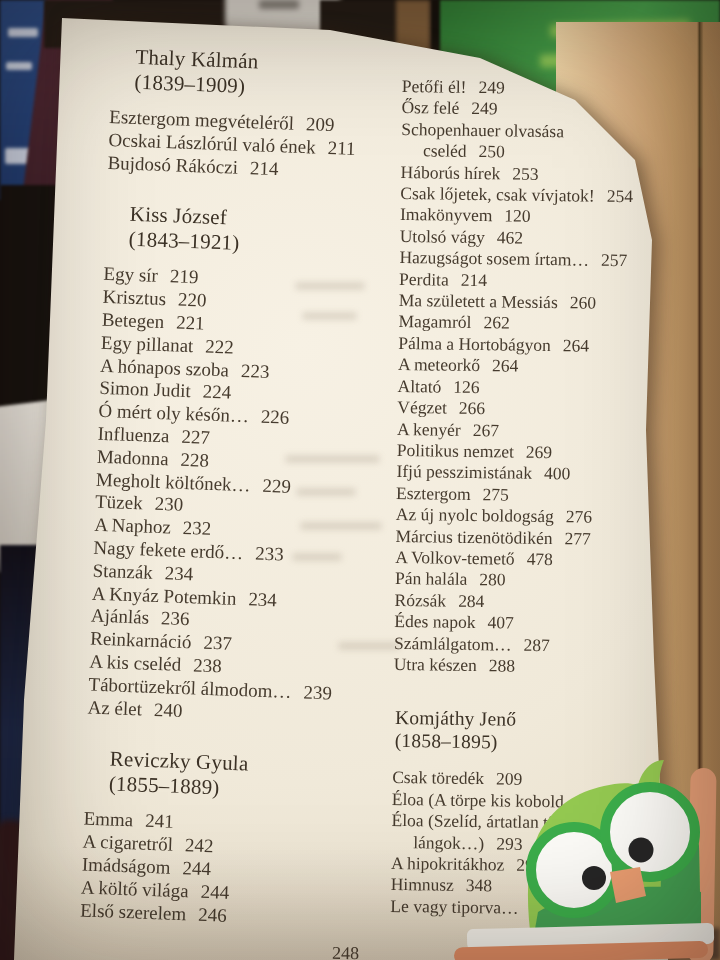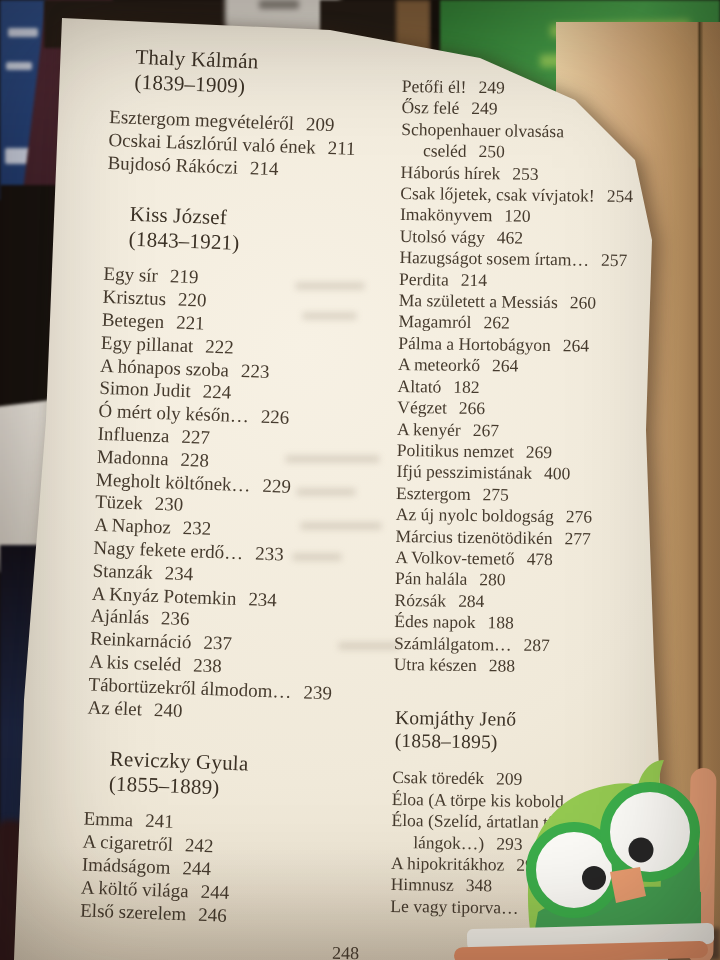--- a/index.html
+++ b/index.html
@@ -239,21 +239,21 @@
           <div class="toc-entry">
             <div><span>Magamról</span><span class="pg">262</span></div>
           </div>
           <div class="toc-entry">
             <div><span>Pálma a Hortobágyon</span><span class="pg">264</span></div>
           </div>
           <div class="toc-entry">
             <div><span>A meteorkő</span><span class="pg">264</span></div>
           </div>
           <div class="toc-entry">
-            <div><span>Altató</span><span class="pg">182</span></div>
+            <div><span>Altató</span><span class="pg">126</span></div>
           </div>
           <div class="toc-entry">
             <div><span>Végzet</span><span class="pg">266</span></div>
           </div>
           <div class="toc-entry">
             <div><span>A kenyér</span><span class="pg">267</span></div>
           </div>
           <div class="toc-entry">
             <div><span>Politikus nemzet</span><span class="pg">269</span></div>
           </div>
@@ -272,21 +272,21 @@
           <div class="toc-entry">
             <div><span>A Volkov-temető</span><span class="pg">478</span></div>
           </div>
           <div class="toc-entry">
             <div><span>Pán halála</span><span class="pg">280</span></div>
           </div>
           <div class="toc-entry">
             <div><span>Rózsák</span><span class="pg">284</span></div>
           </div>
           <div class="toc-entry">
-            <div><span>Édes napok</span><span class="pg">188</span></div>
+            <div><span>Édes napok</span><span class="pg">407</span></div>
           </div>
           <div class="toc-entry">
             <div><span>Számlálgatom…</span><span class="pg">287</span></div>
           </div>
           <div class="toc-entry">
             <div><span>Utra készen</span><span class="pg">288</span></div>
           </div>
         </div>
         <div class="toc-section">
           <div class="toc-header">

